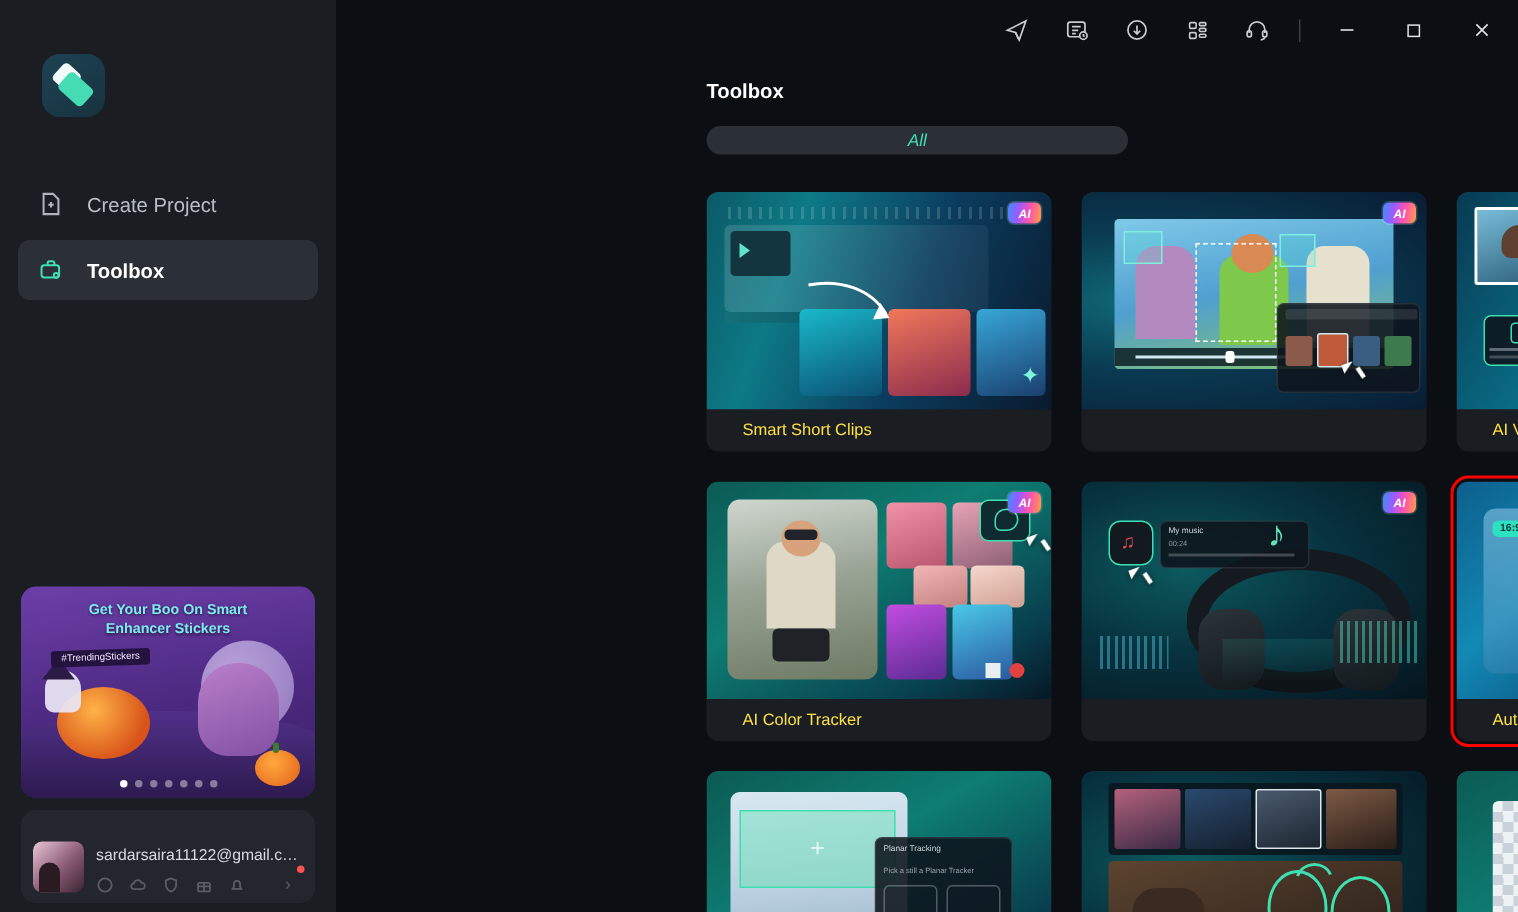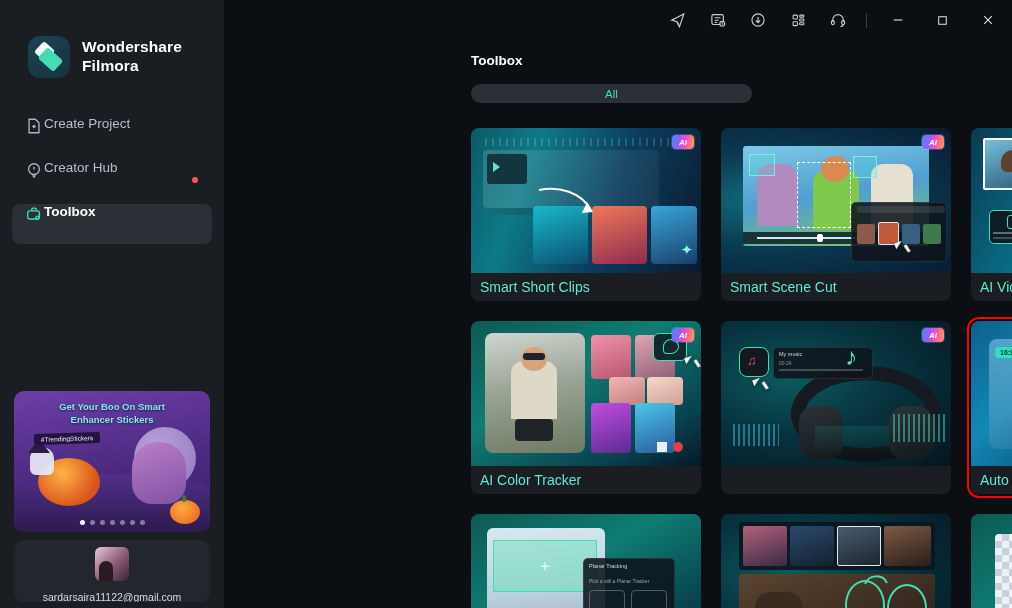--- a/index.html
+++ b/index.html
@@ -29,21 +29,21 @@
     left:9px; top:8px; border-radius:3px; transform:rotate(42deg);
   }
   .brand-logo .sq2{
     position:absolute; width:21px;height:15px; background:#45dbb3;
     left:12px; top:16px; border-radius:3px; transform:rotate(42deg);
   }
   .brand-name{ color:#fff; font-size:15.5px; font-weight:700; line-height:1.22; letter-spacing:.1px;}
 
   .nav{ margin-top:38px; display:flex; flex-direction:column; gap:4px; padding:0 12px; }
   .nav-item{
-    display:flex; align-items:flex-start; gap:0;
+    display:flex; align-items:center; gap:14px;
     height:40px; padding:0 12px; border-radius:8px;
     color:#b9bfc7; font-size:13.5px; position:relative;
     cursor:pointer;
   }
   .nav-item .ico{ width:20px;height:20px; flex:0 0 20px; display:flex; align-items:center; justify-content:center; }
   .nav-item.active{ background:#2b3037; color:#ffffff; font-weight:600; }
   .nav-item.active .ico svg{ stroke:#3fe0b0; }
   .nav-item svg{ stroke:#aeb4bc; fill:none; stroke-width:1.5; }
   .dot-badge{
     position:absolute; right:14px; top:50%; margin-top:-3px;
@@ -102,21 +102,21 @@
   .promo-dots{
     position:absolute; bottom:7px; left:0;right:0; display:flex; justify-content:center; gap:5px; z-index:6;
   }
   .promo-dots i{ width:5px;height:5px;border-radius:50%;background:rgba(255,255,255,.42); display:block;}
   .promo-dots i.on{ background:#ffffff; }
 
   
   .account{
     position:absolute; left:14px; bottom:6px; width:196px; height:62px;
     background:#23272d; border-radius:10px; overflow:hidden;
-    display:flex; align-items:center; gap:8px; padding:7px 8px;flex-direction:column;
+    display:flex; align-items:flex-end; gap:8px; padding:7px 8px;
   }
   .avatar{
     width:34px;height:34px;border-radius:6px;flex:0 0 34px; overflow:hidden;
     background:linear-gradient(135deg,#e9c6d7 0%,#8a5b74 55%,#3a2430 100%);
     position:relative;
   }
   .avatar:after{
     content:""; position:absolute; left:4px; bottom:0; width:14px;height:20px;border-radius:7px 7px 0 0;
     background:#2a1a22;
   }
@@ -146,39 +146,39 @@
   .win-btn{ width:45px;height:40px;display:flex;align-items:center;justify-content:center;cursor:pointer;}
   .win-btn svg{ stroke:#e3e7eb; fill:none; stroke-width:1.25;}
 
   .page-title{
     position:absolute; left:247px; top:53px;
     color:#ffffff; font-size:13.5px; font-weight:600;
   }
   .filter-row{ position:absolute; left:247px; top:84px; }
   .filter-pill{
     width:281px;height:19px;border-radius:10px;background:#2b3037;
-    display:flex;align-items:center;justify-content:center; cursor:pointer;
+    display:flex;align-items:center;justify-content:center; cursor:pointer;font-style:italic;
   }
   .filter-pill span{ color:#3fe0b0; font-size:11.5px; }
 
   .grid{
     position:absolute; left:247px; top:128px; right:0;
     display:grid; grid-template-columns:230px 230px 230px; gap:20px 20px;
   }
   .card{
     width:230px; height:173px; background:#1a1d22; border-radius:8px; overflow:hidden;
     position:relative; cursor:pointer;
   }
   .card .thumb{
     position:absolute; left:0; top:0; width:230px; height:145px; overflow:hidden;
   }
   .card .label{
     position:absolute; left:0; bottom:0; height:28px; width:230px;
-    display:flex; align-items:center; padding-left:9px;
-    color:#5eead4; font-size:14px;
+    display:flex; align-items:center; padding-left:24px;
+    color:#fde047; font-size:11px;
   }
   .card.highlight{ outline:2px solid #ff0000; outline-offset:2px; }
 
   .ai-badge{
     position:absolute; right:7px; top:7px; z-index:9;
     width:22px;height:14px;border-radius:4px;
     background:linear-gradient(100deg,#3f8dff 0%,#9a5bff 32%,#ff52b0 64%,#ff9f43 100%);
     display:flex;align-items:center;justify-content:center;
     color:#fff; font-size:8px; font-weight:700; font-style:italic;
     box-shadow:0 0 0 1px rgba(255,255,255,.18);
@@ -217,50 +217,36 @@
 <body>
 
 <div class="app">
 
   <aside class="sidebar">
 
     <div class="brand">
       <div class="brand-logo">
         <span class="sq1"></span>
           <span class="sq2"></span>
-      </div>
-      <div class="brand-name">
-        <div>Wondershare</div>
-        <div>Filmora</div>
       </div>
     </div>
 
     <nav class="nav">
 
       <div class="nav-item">
         <span class="ico">
           <svg viewBox="0 0 20 20" width="18" height="18">
               <path d="M4.5 2.5h7l4 4v11h-11z"></path>
               <path d="M10 8.5v4M8 10.5h4"></path>
             </svg>
         </span>
         <span>Create Project</span>
       </div>
 
 
-      <div class="nav-item">
-        <span class="ico">
-          <svg viewBox="0 0 20 20" width="18" height="18">
-              <circle cx="10" cy="9" r="6"></circle>
-              <path d="M8 15.5h4M8.6 17.5h2.8M10 6.5v3"></path>
-            </svg>
-        </span>
-        <span>Creator Hub</span>
-        <i class="dot-badge"></i>
-      </div>
 
       <div class="nav-item active">
         <span class="ico">
           <svg viewBox="0 0 20 20" width="18" height="18">
               <rect x="3" y="6.5" width="13" height="9" rx="2"></rect>
               <path d="M7.5 6.5V5a1.5 1.5 0 0 1 1.5-1.5h2A1.5 1.5 0 0 1 12.5 5v1.5"></path>
               <circle cx="13.8" cy="14" r="1.7"></circle>
             </svg>
         </span>
         <span>Toolbox</span>
@@ -425,21 +411,20 @@
           <div style="position:absolute;left:96px;top:106px;width:6px;height:8px;background:#fff;border-radius:2px;"></div>
           <div class="panel-dark" style="left:130px;top:74px;width:96px;height:60px;"></div>
           <div style="position:absolute;left:136px;top:78px;width:88px;height:7px;background:rgba(255,255,255,.10);border-radius:2px;"></div>
           <div style="position:absolute;left:136px;top:96px;width:18px;height:20px;background:#8c5a4a;border-radius:2px;"></div>
           <div style="position:absolute;left:157px;top:94px;width:21px;height:23px;background:#c05a3a;border-radius:2px;border:1px solid #cfe9f2;"></div>
           <div style="position:absolute;left:181px;top:96px;width:18px;height:20px;background:#395e82;border-radius:2px;"></div>
           <div style="position:absolute;left:202px;top:96px;width:18px;height:20px;background:#3d7a4d;border-radius:2px;"></div>
           <div class="cursor" style="left:174px;top:114px;"></div>
           <div class="ai-badge">AI</div>
         </div>
-        <div class="label">Smart Scene Cut</div>
       </div>
 
       <div class="card">
         <div class="thumb">
           <div class="bg-blue"></div>
 
           <div style="position:absolute;left:12px;top:10px;width:76px;height:52px;background:linear-gradient(160deg,#79bcd8,#22536e);border:2px solid #fff;border-radius:2px;"></div>
           <div style="position:absolute;left:30px;top:22px;width:24px;height:22px;background:#5e4030;border-radius:12px 12px 6px 6px;"></div>
 
           <div class="panel-dark" style="left:18px;top:82px;width:52px;height:34px;border:1px solid #3fe0b0;"></div>

